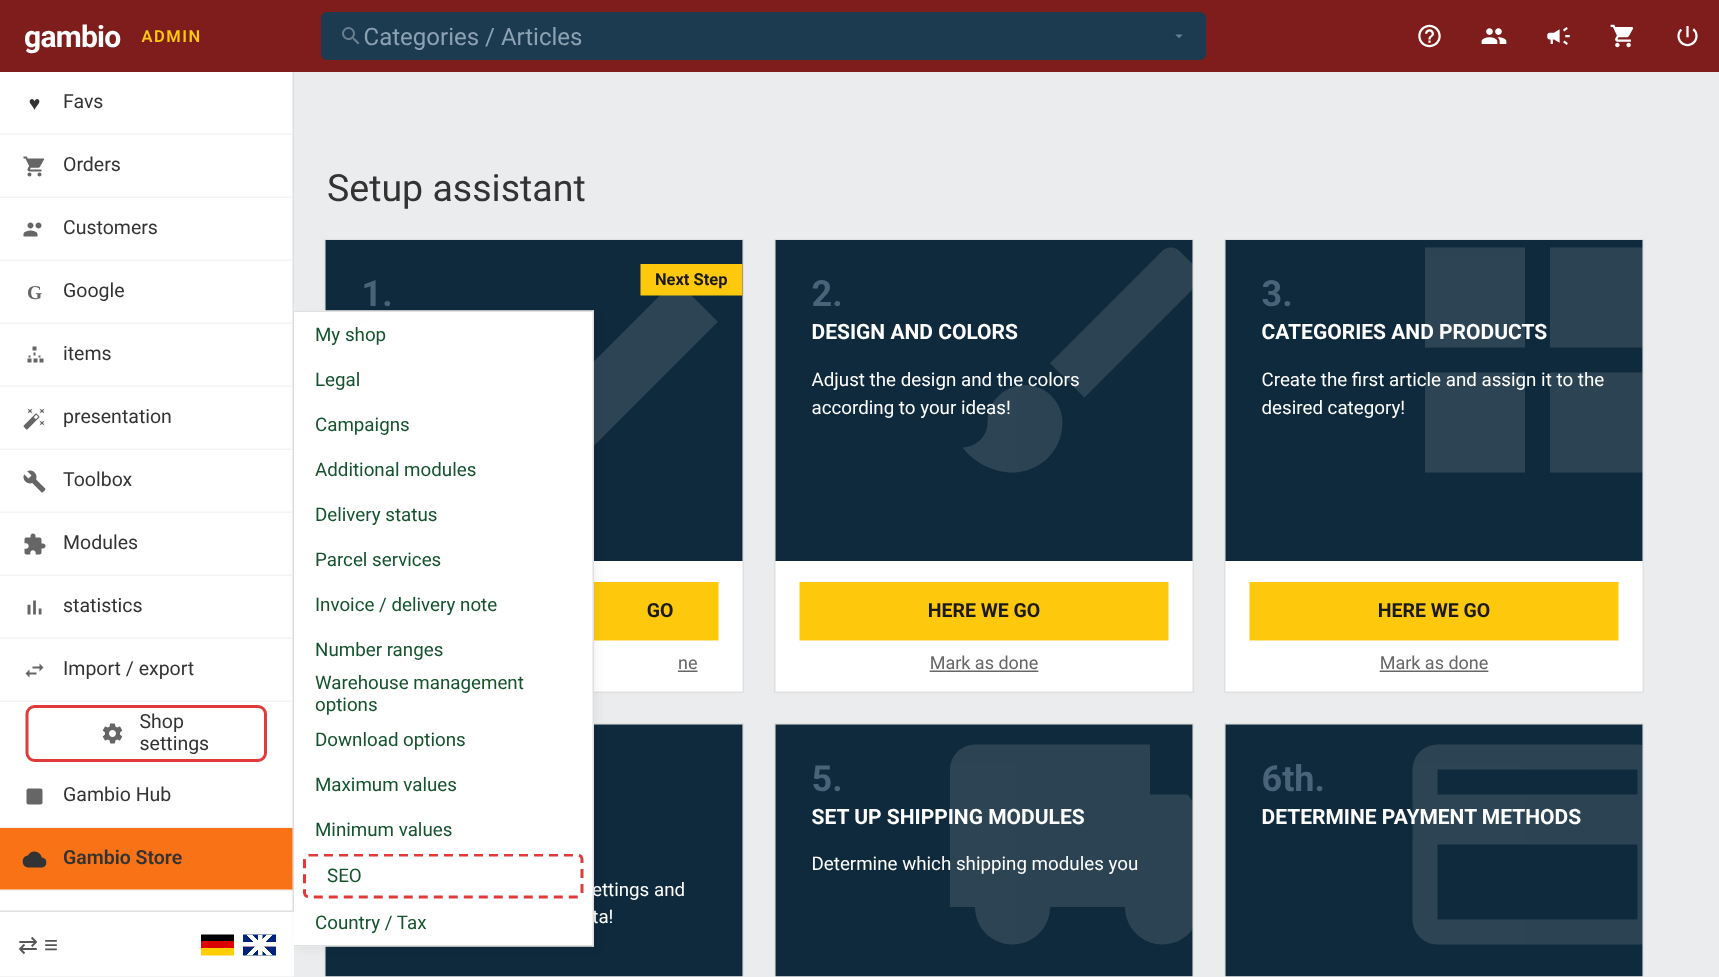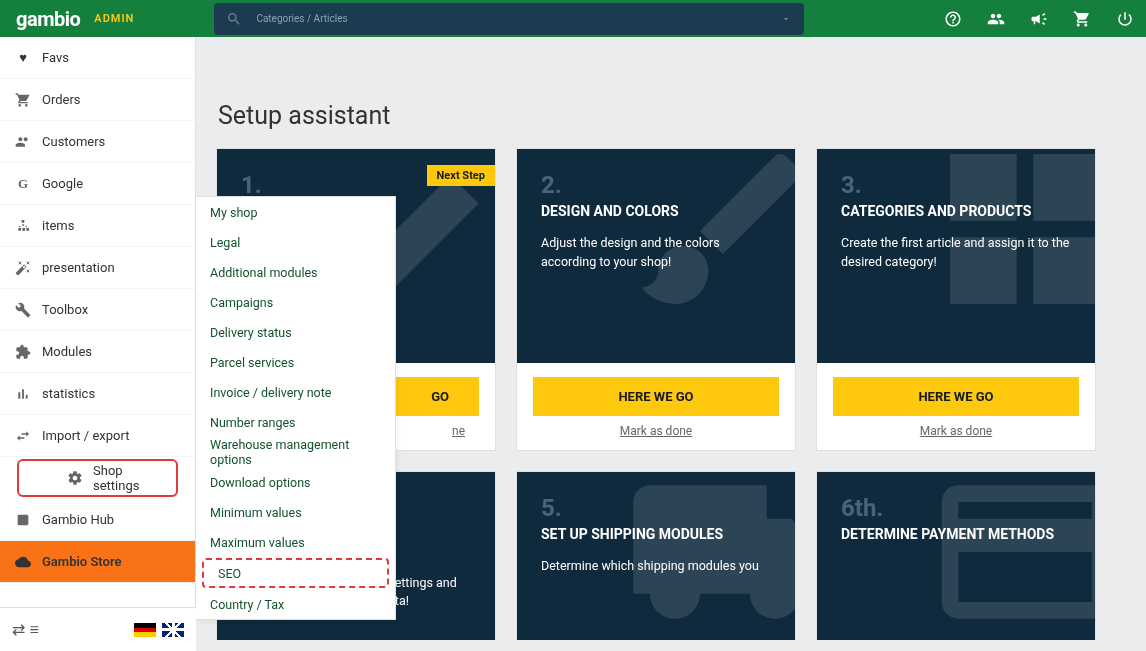--- a/index.html
+++ b/index.html
@@ -1,23 +1,23 @@
 <!DOCTYPE html>
 <html><head>
 <meta charset="utf-8">
 <style>
 * { margin: 0; padding: 0; box-sizing: border-box; }
 body { font-family: -apple-system, BlinkMacSystemFont, "Segoe UI", Roboto, Arial, sans-serif; background: #ebeced; width: 1146px; height: 651px; overflow: hidden; position: relative; }
 
-.topbar { background: #15803d; height: 37px; display: flex; align-items: center; padding: 0 12px; color: #fff; }
+.topbar { background: #7f1d1d; height: 48px; display: flex; align-items: center; padding: 0 12px; color: #fff; }
 .logo { font-weight: 700; font-size: 20px; letter-spacing: -0.5px; color: #fff; margin-left: 4px; }
 .admin-badge { color: #fec90d; font-size: 11px; font-weight: 600; letter-spacing: 1px; margin-left: 14px; }
 .search-wrap { margin-left: 80px; background: #1c3a50; border-radius: 4px; height: 32px; display: flex; align-items: center; padding: 0 12px; width: 590px; position: relative; }
 .search-wrap svg { fill: #6a8090; }
-.search-text { color: #8ca2b3; font-size: 10px; margin-left: 14px; flex: 1; }
+.search-text { color: #8ca2b3; font-size: 16px; margin-left: 0; flex: 1; }
 .search-caret { color: #6a8090; }
 .top-icons { margin-left: auto; display: flex; gap: 24px; align-items: center; }
 .top-icons svg { fill: #fff; }
 
 .layout { display: flex; height: calc(651px - 48px); }
 .sidebar { width: 196px; background: #fff; border-right: 1px solid #e0e0e0; position: relative; overflow: visible; }
 .sidebar-item { display: flex; align-items: center; height: 42px; padding: 0 14px; font-size: 13px; color: #333; cursor: pointer; border-bottom: 1px solid #f4f4f4; }
 .sidebar-item.active { background: #f97316; font-weight: 600; }
 .sidebar-item .icon { width: 18px; margin-right: 10px; display: flex; justify-content: center; }
 .sidebar-item.highlighted { border: 2px solid #e03a3a; border-radius: 6px; margin: 2px 17px; height: 38px; padding-left: 48px; }
@@ -179,30 +179,30 @@
           <svg width="16" height="16" viewBox="0 0 24 24" fill="#333">
             <path d="M19.35 10.04A7.49 7.49 0 0012 4C9.11 4 6.6 5.64 5.35 8.04A5.994 5.994 0 000 14c0 3.31 2.69 6 6 6h13c2.76 0 5-2.24 5-5 0-2.64-2.05-4.78-4.65-4.96z"></path>
           </svg>
         </span>
         <span>Gambio Store</span>
       </div>
 
     <div class="submenu">
       <div class="submenu-item">My shop</div>
       <div class="submenu-item">Legal</div>
+      <div class="submenu-item">Campaigns</div>
       <div class="submenu-item">Additional modules</div>
-      <div class="submenu-item">Campaigns</div>
       <div class="submenu-item">Delivery status</div>
       <div class="submenu-item">Parcel services</div>
       <div class="submenu-item">Invoice / delivery note</div>
       <div class="submenu-item">Number ranges</div>
       <div class="submenu-item">Warehouse management options</div>
       <div class="submenu-item">Download options</div>
+      <div class="submenu-item">Maximum values</div>
       <div class="submenu-item">Minimum values</div>
-      <div class="submenu-item">Maximum values</div>
       <div class="submenu-item highlighted">SEO</div>
       <div class="submenu-item">Country / Tax</div>
 
     </div>
   </div>
 
   <div class="main">
     <h1 class="page-title">Setup assistant</h1>
 
     <div class="cards">
@@ -221,21 +221,21 @@
         <div class="card-link" style="text-align:right;padding-right:30px"><span>ne</span></div>
       </div>
 
       <div class="card">
         <div class="card-top">
           <svg class="bg-shape" width="200" height="200" viewBox="0 0 24 24" fill="#fff">
               <path d="M7 14c-1.66 0-3 1.34-3 3 0 1.31-1.16 2-2 2 .92 1.22 2.49 2 4 2 2.21 0 4-1.79 4-4 0-1.66-1.34-3-3-3zm13.71-9.37l-1.34-1.34a.996.996 0 00-1.41 0L9 12.25 11.75 15l8.96-8.96a.996.996 0 000-1.41z"></path>
             </svg>
           <div class="card-num">2.</div>
           <div class="card-title">DESIGN AND&nbsp;COLORS</div>
-          <div class="card-desc">Adjust the design and the colors according to your shop!</div>
+          <div class="card-desc">Adjust the design and the colors according to your ideas!</div>
         </div>
         <div class="card-btn">HERE WE GO</div>
         <div class="card-link">Mark as done</div>
       </div>
 
       <div class="card">
         <div class="card-top">
           <svg class="bg-shape" width="200" height="200" viewBox="0 0 24 24" fill="#fff">
               <path d="M3 3h8v8H3V3zm10 0h8v8h-8V3zM3 13h8v8H3v-8zm10 0h8v8h-8v-8z"></path>
             </svg>

